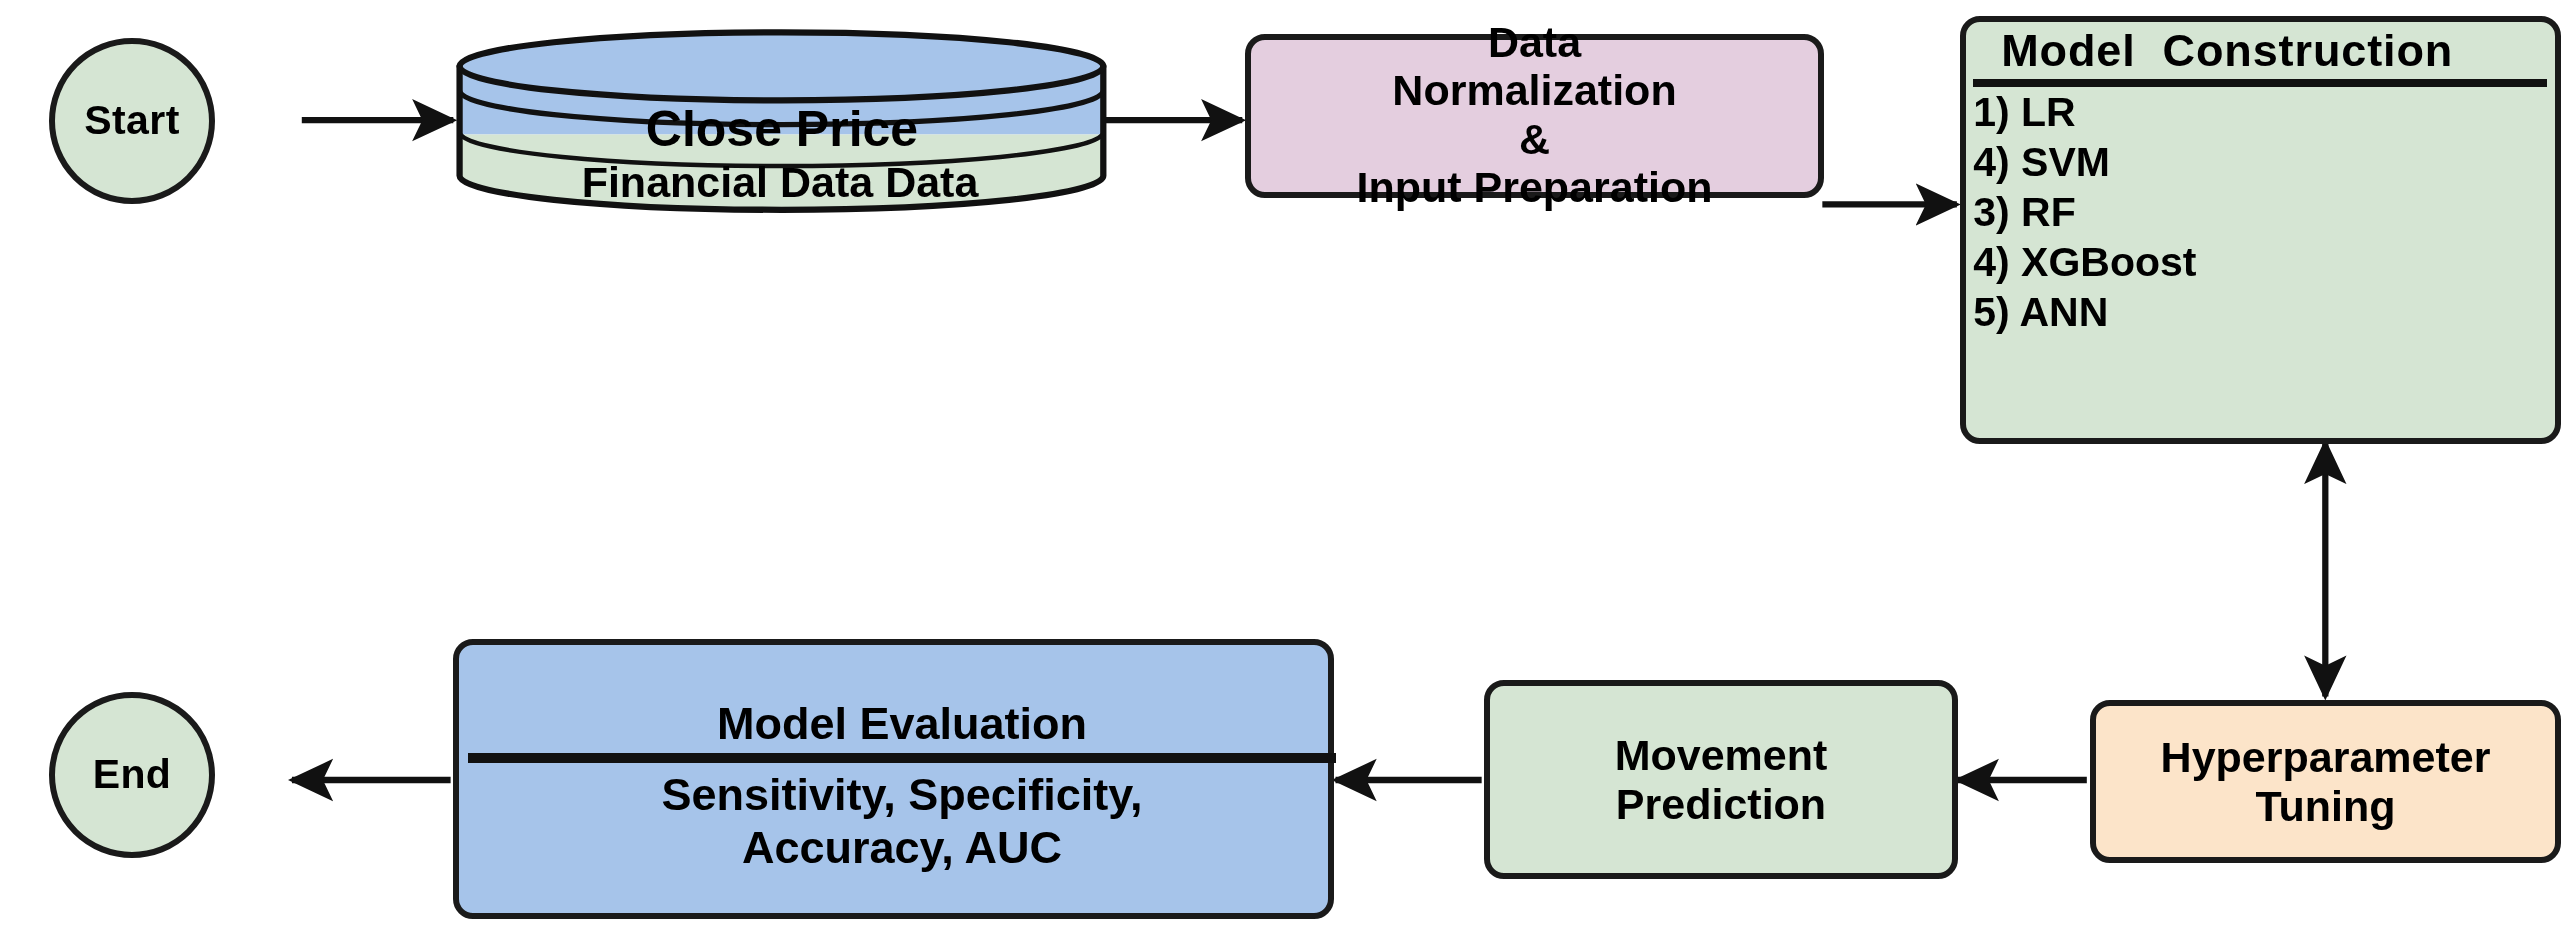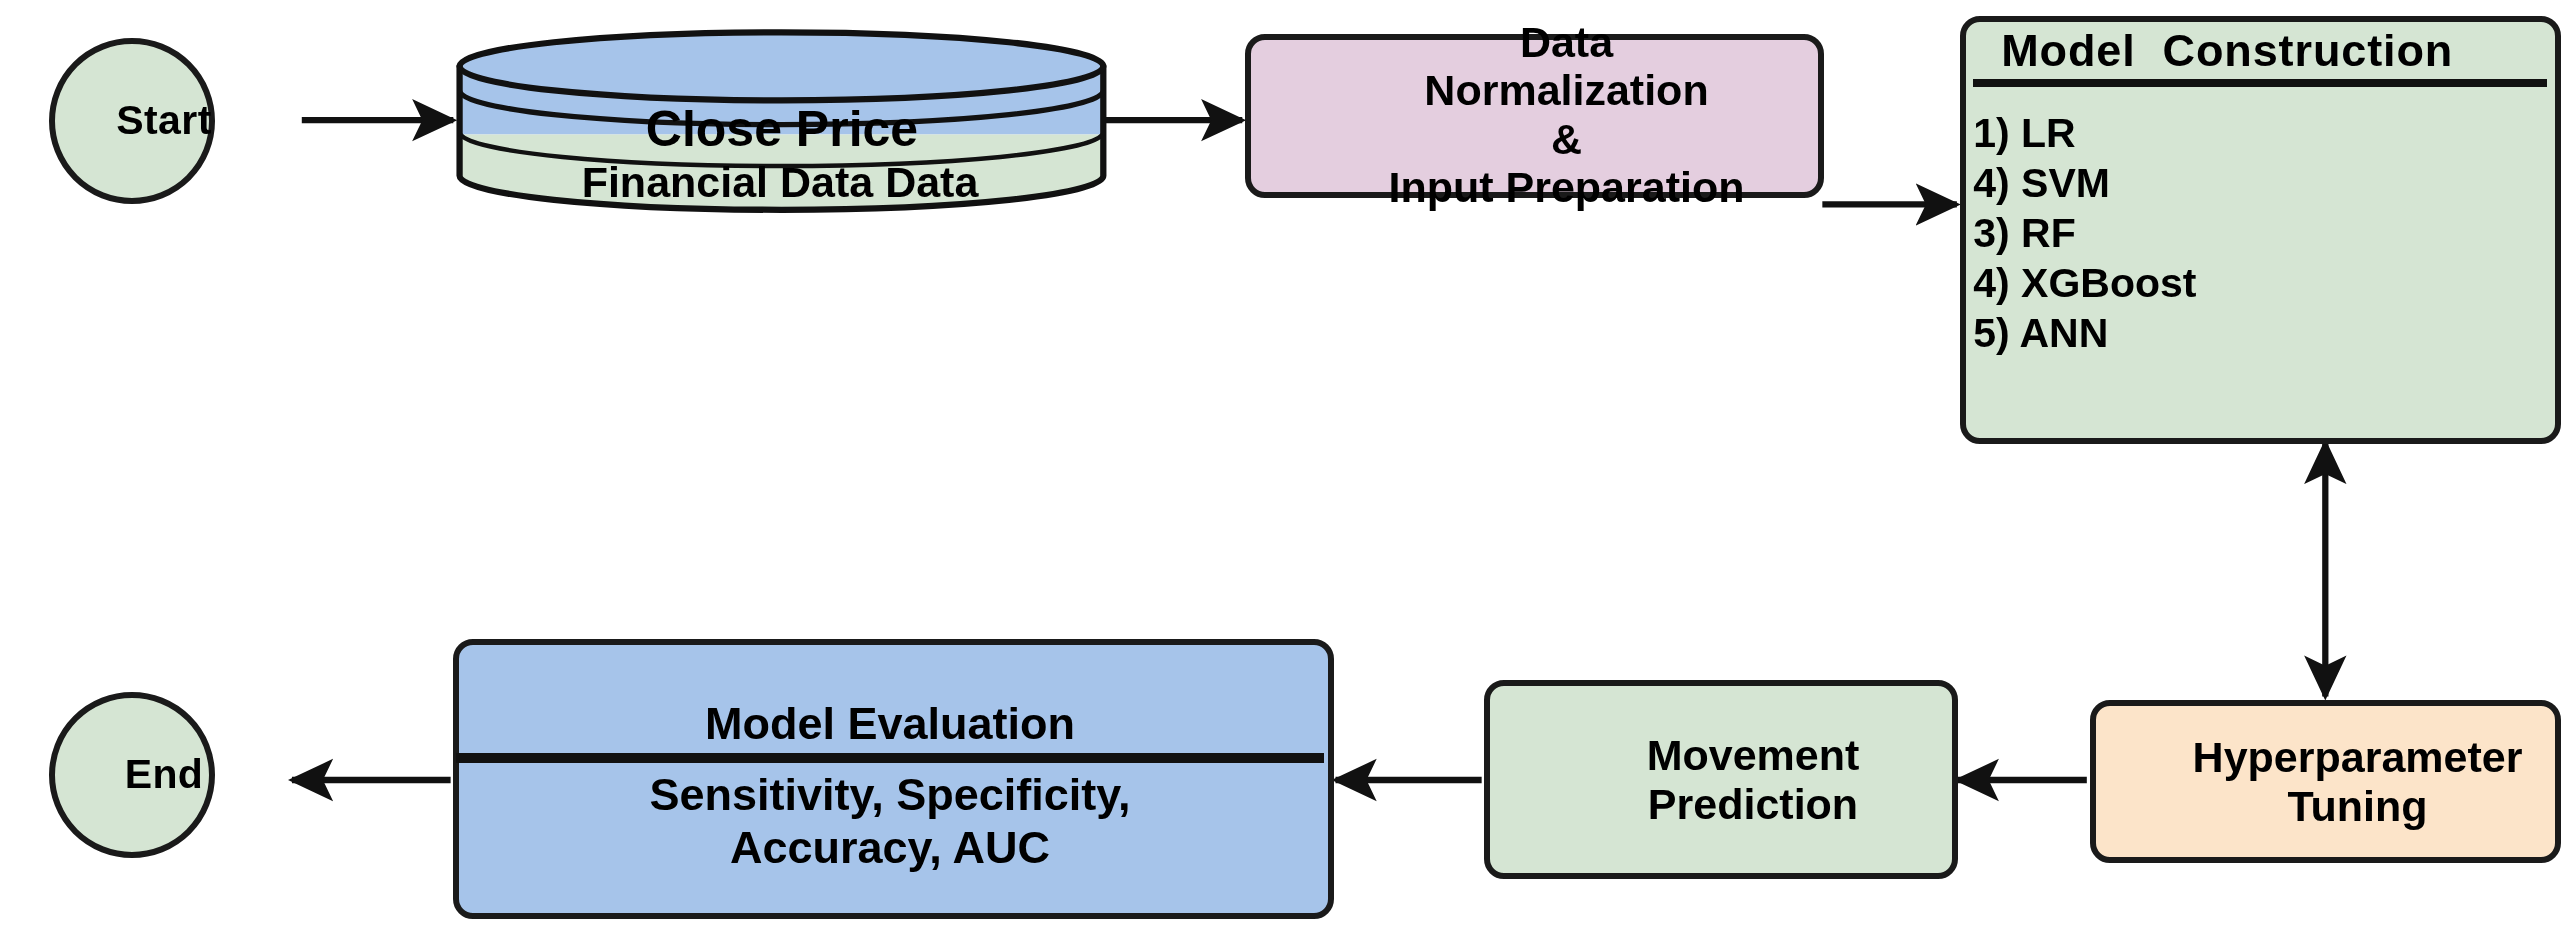--- a/index.html
+++ b/index.html
@@ -31,21 +31,20 @@
     display: flex;
     flex-direction: column;
     align-items: center;
     justify-content: center;
     text-align: center;
     color: #000000;
     font-weight: bold;
     line-height: 1.12;
     white-space: pre;
     pointer-events: none;
-    padding-left: 32px;
   }
   .terminal-text {
     font-size: 41px;
     letter-spacing: 0.4px;
   }
   .proc-text {
     font-size: 43px;
   }
 
   
@@ -97,25 +96,25 @@
   
   #model-construction-content {
     left: 1966px;
     top: 25px;
     width: 588px;
     align-items: flex-start;
     padding: 0 7.2px;
   }
   #model-construction-content .compound-title { font-size: 45px; letter-spacing: 0.9px; margin-left: 28px; }
   #model-construction-content .compound-rule  { height: 8px; margin-top: 1.8px; }
-  #model-construction-content .compound-body  { align-items: flex-start; font-size: 41px; line-height: 1.22; padding-top: 21px; }
+  #model-construction-content .compound-body  { align-items: flex-start; font-size: 41px; line-height: 1.22; padding-top: 0; }
 
   
   #model-evaluation-content {
-    left: 456px;
+    left: 468px;
     top: 698px;
     width: 868px;
     align-items: center;
   }
   #model-evaluation-content .compound-title { font-size: 45px; }
   #model-evaluation-content .compound-rule  { height: 10px; margin-top: 2.7px; }
   #model-evaluation-content .compound-body  { align-items: center; text-align: right; font-size: 45px; line-height: 1.18; padding-top: 5.4px; }
 
   
   #datastore {

